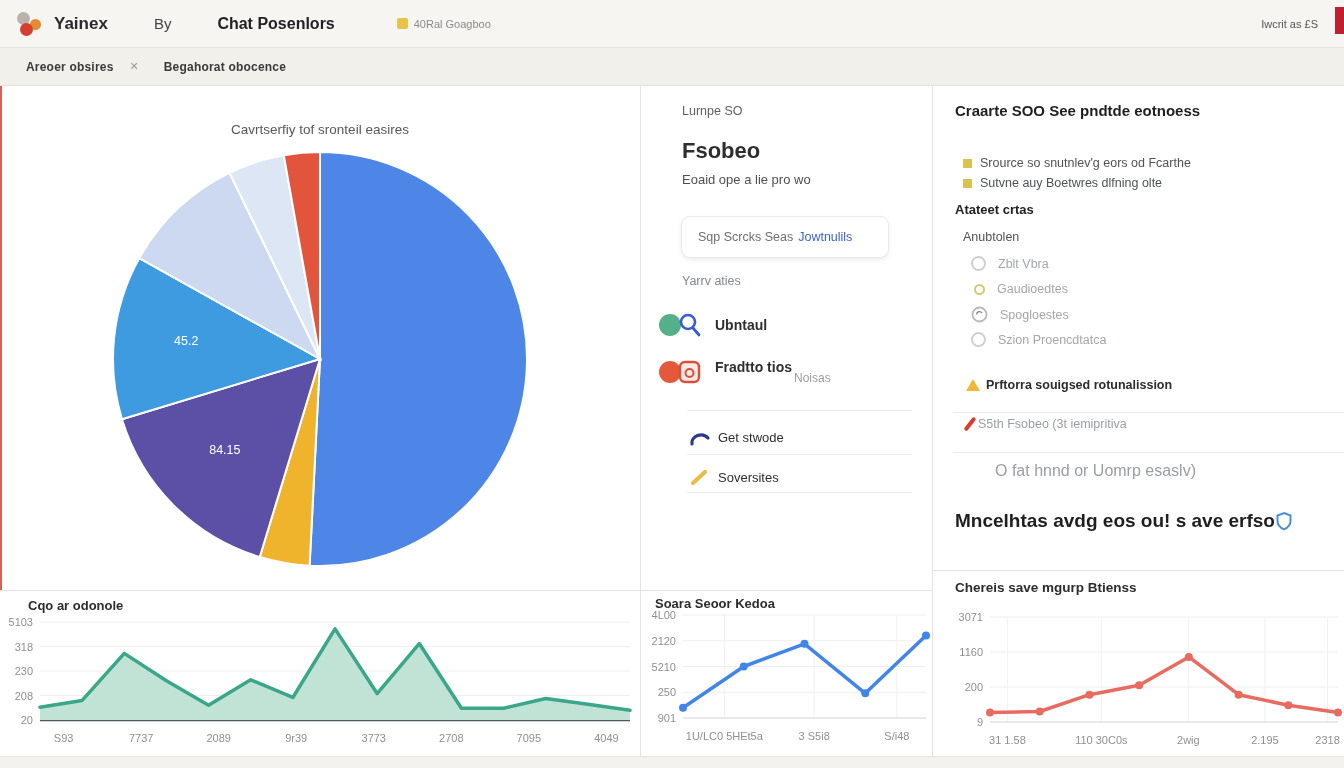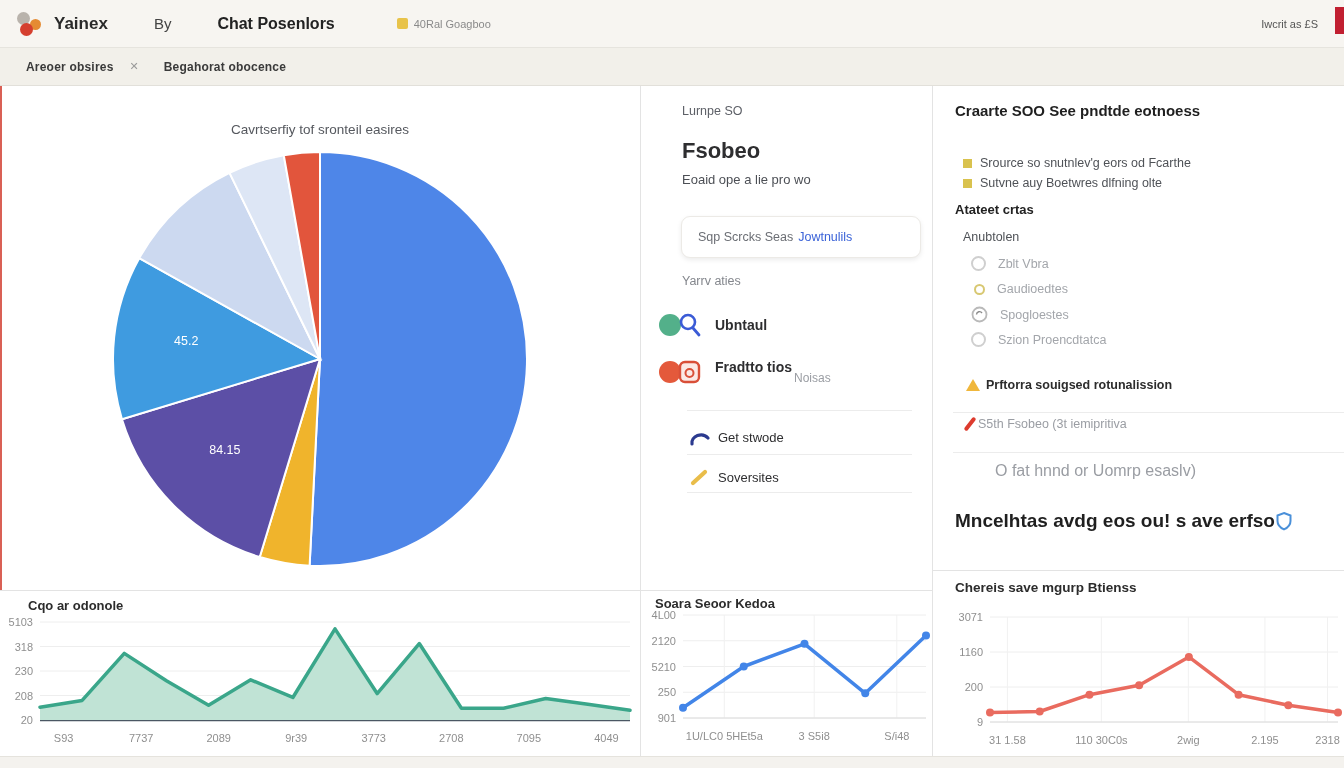--- a/index.html
+++ b/index.html
@@ -46,21 +46,21 @@
   .hdiv { position:absolute; left:0; right:0; border-top:1px solid #e3e3e3; }
 
   .chart-block { position:absolute; left:0; right:0; }
   .chart-title { position:absolute; font-weight:bold; font-size:13px; color:#2c2c2c; z-index:2; }
   svg text { font-family:"Liberation Sans", sans-serif; }
 
   
   .eyebrow { position:absolute; left:41px; top:18px; font-size:12.5px; color:#5c5f66; }
   .heading { position:absolute; left:41px; top:52px; font-size:22px; font-weight:bold; color:#2e2e30; }
   .subhead { position:absolute; left:41px; top:86px; font-size:13px; color:#4c4f55; }
-  .searchbox { position:absolute; left:40px; top:130px; width:240px; height:42px;
+  .searchbox { position:absolute; left:40px; top:130px; width:208px; height:42px;
     background:#fff; border:1px solid #eceae6; border-radius:9px;
     box-shadow:0 2px 5px rgba(0,0,0,.08); display:flex; align-items:center;
     padding-left:16px; font-size:12.5px; cursor:text; }
   .searchbox .ph { color:#6b6e74; }
   .searchbox .lk { color:#3b63d8; margin-left:5px; cursor:pointer; }
   .midlabel { position:absolute; left:41px; top:188px; font-size:12.5px; color:#84878d; }
   .mitem { position:absolute; left:0; right:0; display:flex; align-items:center; cursor:pointer; }
   .mitem .iconpair { position:relative; width:52px; height:26px; margin-left:18px; }
   .mitem .bigdot { position:absolute; left:0; top:2px; width:22px; height:22px; border-radius:50%; }
   .mitem .ovicon { position:absolute; left:18px; top:0; }

